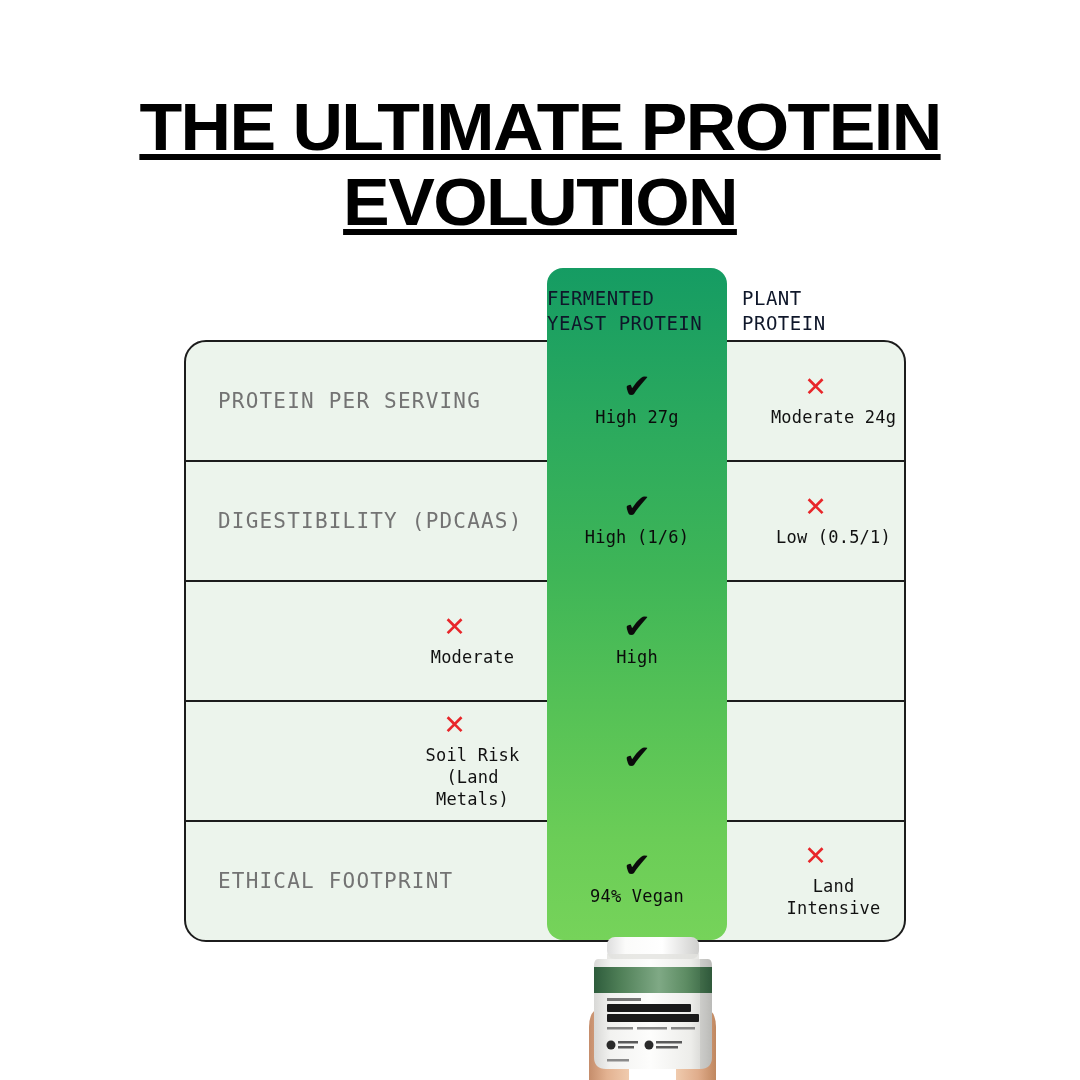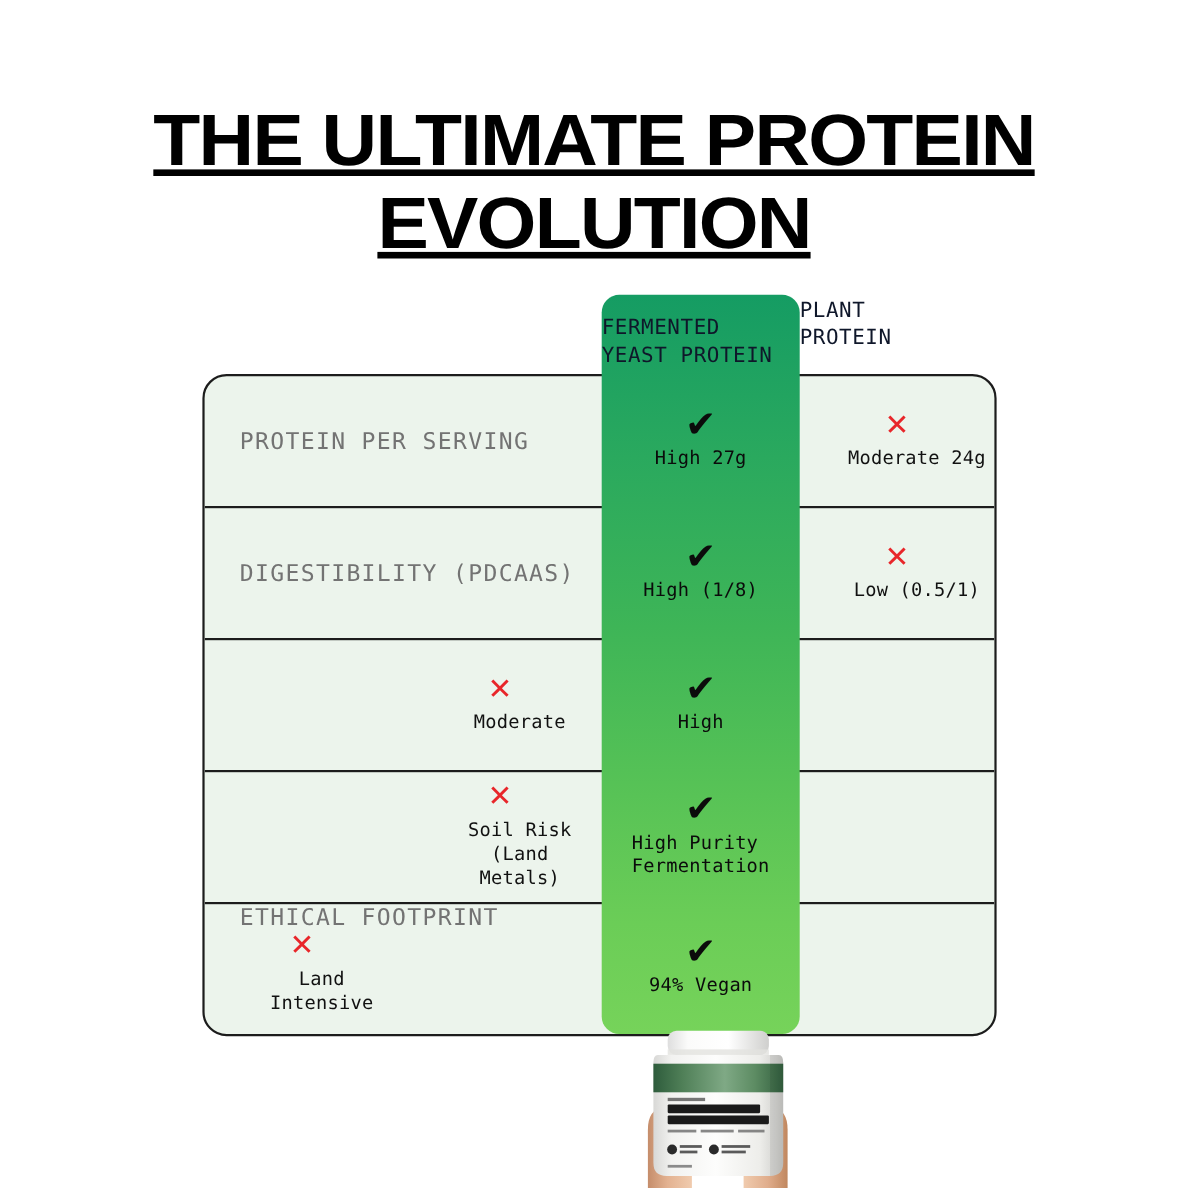--- a/index.html
+++ b/index.html
@@ -39,21 +39,21 @@
     line-height:1.32;
     color:#0f172a;
     letter-spacing:0.5px;
     white-space:pre-line;
   }
   #head-featured{
     left:547px;top:286px;width:180px;
     z-index:6;
   }
   #head-compare{
-    left:727px;top:270px;width:180px;
+    left:727px;top:286px;width:180px;padding-left:15px;
   }
 
   
   .table-card{
     position:absolute;
     left:184px;top:340px;
     width:722px;height:602px;
     background:#ecf4ec;
     border:2px solid #1c1c1c;
     border-radius:22px;
@@ -61,21 +61,21 @@
     overflow:hidden;
   }
   .row{
     position:relative;
     height:120px;
     display:flex;
     align-items:stretch;
     border-bottom:2px solid #1c1c1c;
     box-sizing:border-box;
   }
-  .row:last-child{border-bottom:none;height:118px;flex-direction:column;}
+  .row:last-child{border-bottom:none;height:118px;}
 
   .cell-label{
     width:361px;
     display:flex;
     align-items:center;
     padding-left:32px;
     box-sizing:border-box;
     font-size:21px;
     letter-spacing:1.2px;
     color:#737373;
@@ -138,21 +138,21 @@
     font-family:"DejaVu Sans",sans-serif;
     font-size:34px;
     line-height:0.9;
     color:#0b0b0b;
     font-weight:700;
     margin-bottom:6px;
   }
   .fcell .val{
     font-size:17px;
     color:#0b0b0b;
-    text-align:left;
+    text-align:right;
     line-height:1.28;
     white-space:pre-line;
     letter-spacing:0.2px;
   }
 
   
   .product-wrap{
     position:absolute;
     left:545px;top:935px;
     width:215px;height:150px;
@@ -222,30 +222,28 @@
 
 <div class="featured-col">
   <div class="featured-cells">
 
     <div class="fcell">
       <span class="check">✔</span>
       <span class="val">High 27g</span>
     </div>
     <div class="fcell">
       <span class="check">✔</span>
-      <span class="val">High (1/8)</span>
+      <span class="val">High (1/6)</span>
     </div>
     <div class="fcell">
       <span class="check">✔</span>
       <span class="val">High</span>
     </div>
     <div class="fcell">
       <span class="check">✔</span>
-      <span class="val">High Purity
-Fermentation</span>
     </div>
     <div class="fcell">
       <span class="check">✔</span>
       <span class="val">94% Vegan</span>
     </div>
 
   </div>
 </div>
 
 <div class="product-wrap">

